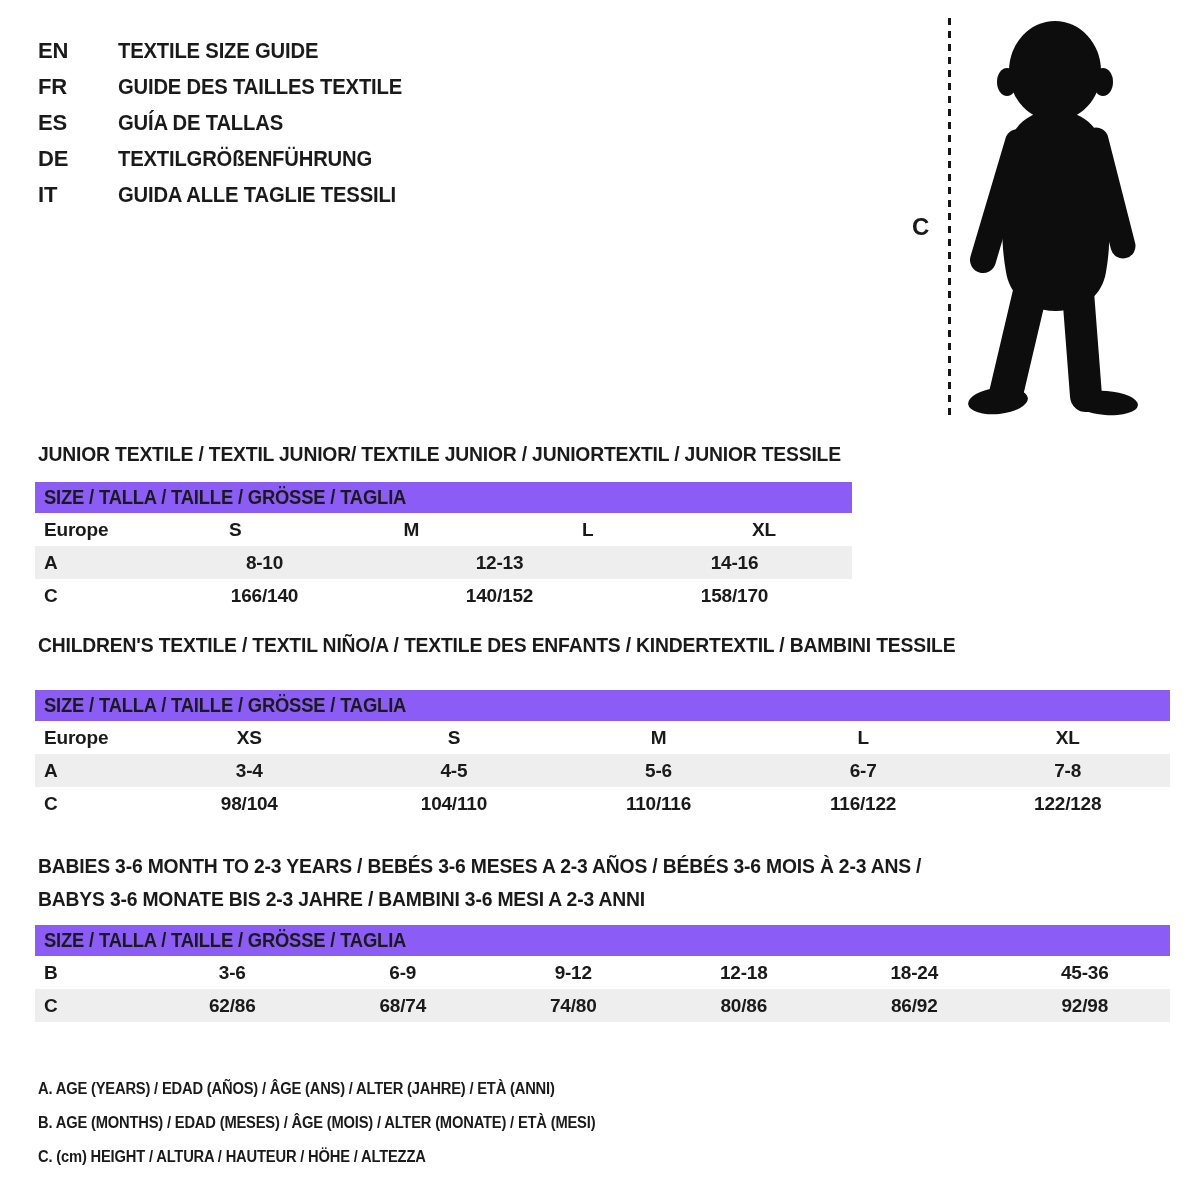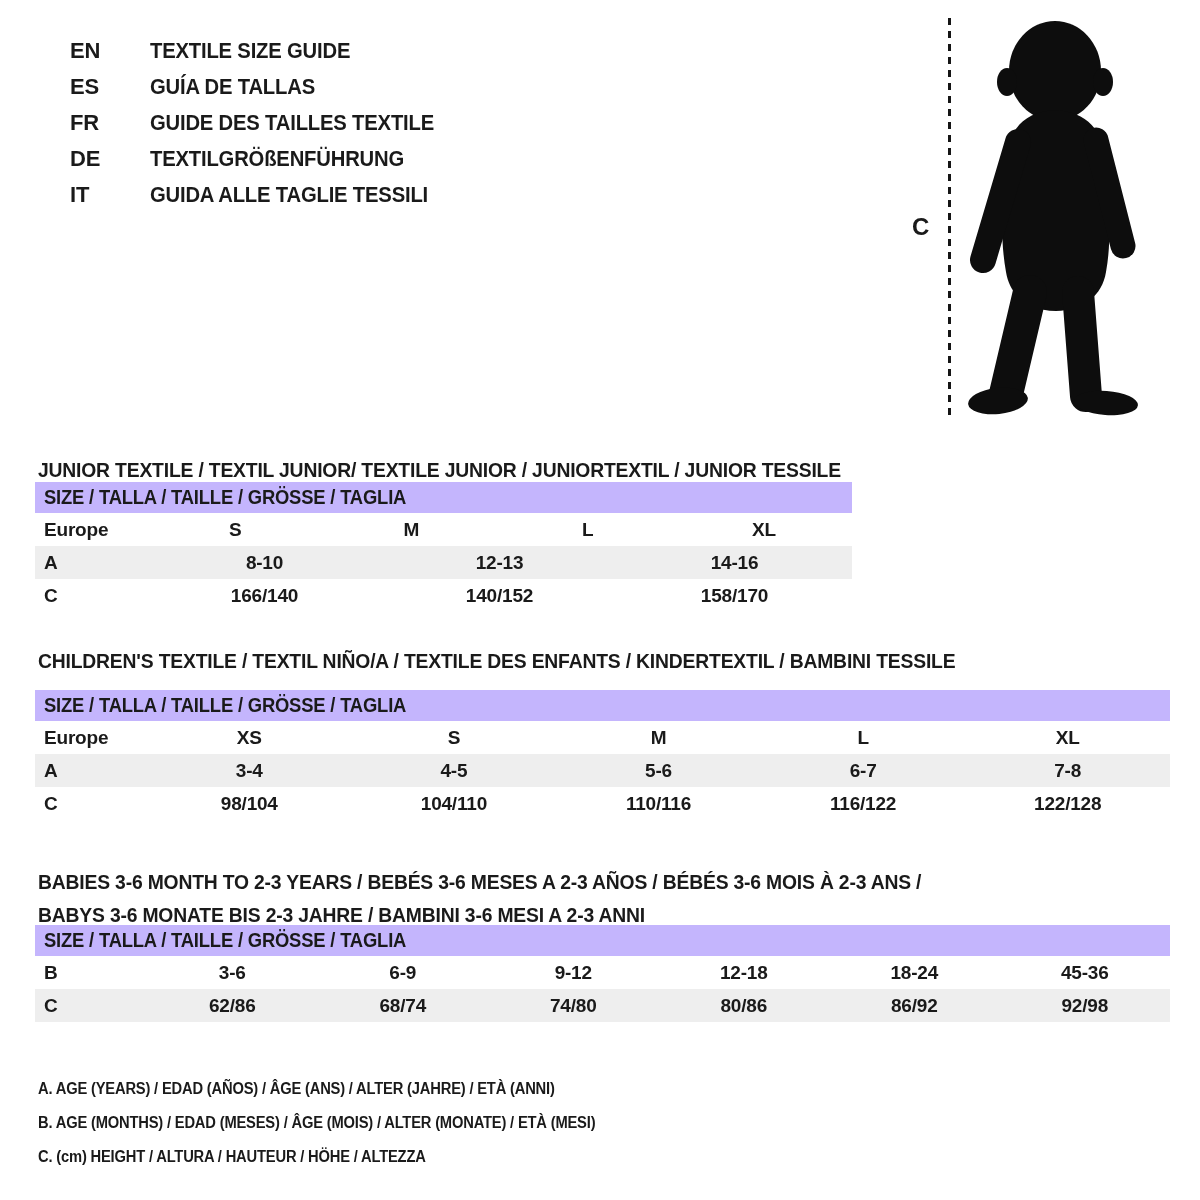--- a/index.html
+++ b/index.html
@@ -6,35 +6,35 @@
   .canvas{
     position:relative;width:1200px;height:1200px;background:#ffffff;overflow:hidden;
     font-family:"Liberation Sans","DejaVu Sans",sans-serif;
     color:#1a1a1a;font-weight:700;letter-spacing:-0.2px;
   }
   .cond{display:inline-block;transform:scaleX(0.92);transform-origin:0 50%;white-space:nowrap;}
 
   
   .lang-list{position:absolute;left:38px;top:33px;font-size:22px;}
   .lang-row{display:flex;height:36px;line-height:36px;}
-  .lang-code{width:80px;margin-left:32px;}
+  .lang-code{width:80px;}
 
   
   .dash-line{position:absolute;left:948px;top:18px;width:3px;height:397px;
     background-image:repeating-linear-gradient(to bottom,#151515 0px,#151515 7px,transparent 7px,transparent 13px);}
   .figure-label{position:absolute;left:912px;top:213px;font-size:24px;}
   .silhouette{position:absolute;left:956px;top:14px;}
 
   
-  .sec-title{position:absolute;left:38px;font-size:21px;white-space:nowrap;margin-top:16px;}
+  .sec-title{position:absolute;left:38px;font-size:21px;white-space:nowrap;}
   .sec-title .line{height:33px;line-height:33px;}
   .t{position:absolute;left:35px;font-size:19px;}
   .t1{width:817px;}
   .t2,.t3{width:1135px;}
-  .thead{height:31px;line-height:31px;background:#c4b5fd;padding-left:9px;font-size:20px;}
+  .thead{height:31px;line-height:31px;background:#8b5cf6;padding-left:9px;font-size:20px;}
   .trow{display:flex;height:33px;line-height:33px;}
   .trow.shaded{background:#eeeeee;}
   .tlabel{width:112px;padding-left:9px;box-sizing:border-box;}
   .tcell{flex:1 1 0;text-align:center;}
 
   .sec1-title{top:437px;}  .t1{top:482px;}
   .sec2-title{top:628px;}  .t2{top:690px;}
   .sec3-title{top:849px;}  .t3{top:925px;}
 
   
@@ -45,26 +45,26 @@
 <body>
 
 <div class="canvas">
 
   <div class="lang-list">
     <div class="lang-row">
       <span class="lang-code">EN</span>
       <span class="cond">TEXTILE SIZE GUIDE</span>
     </div>
     <div class="lang-row">
+      <span class="lang-code">FR</span>
+      <span class="cond">GUIDE DES TAILLES TEXTILE</span>
+    </div>
+    <div class="lang-row">
       <span class="lang-code">ES</span>
       <span class="cond">GUÍA DE TALLAS</span>
-    </div>
-    <div class="lang-row">
-      <span class="lang-code">FR</span>
-      <span class="cond">GUIDE DES TAILLES TEXTILE</span>
     </div>
     <div class="lang-row">
       <span class="lang-code">DE</span>
       <span class="cond">TEXTILGRÖßENFÜHRUNG</span>
     </div>
     <div class="lang-row">
       <span class="lang-code">IT</span>
       <span class="cond">GUIDA ALLE TAGLIE TESSILI</span>
     </div>
   </div>

